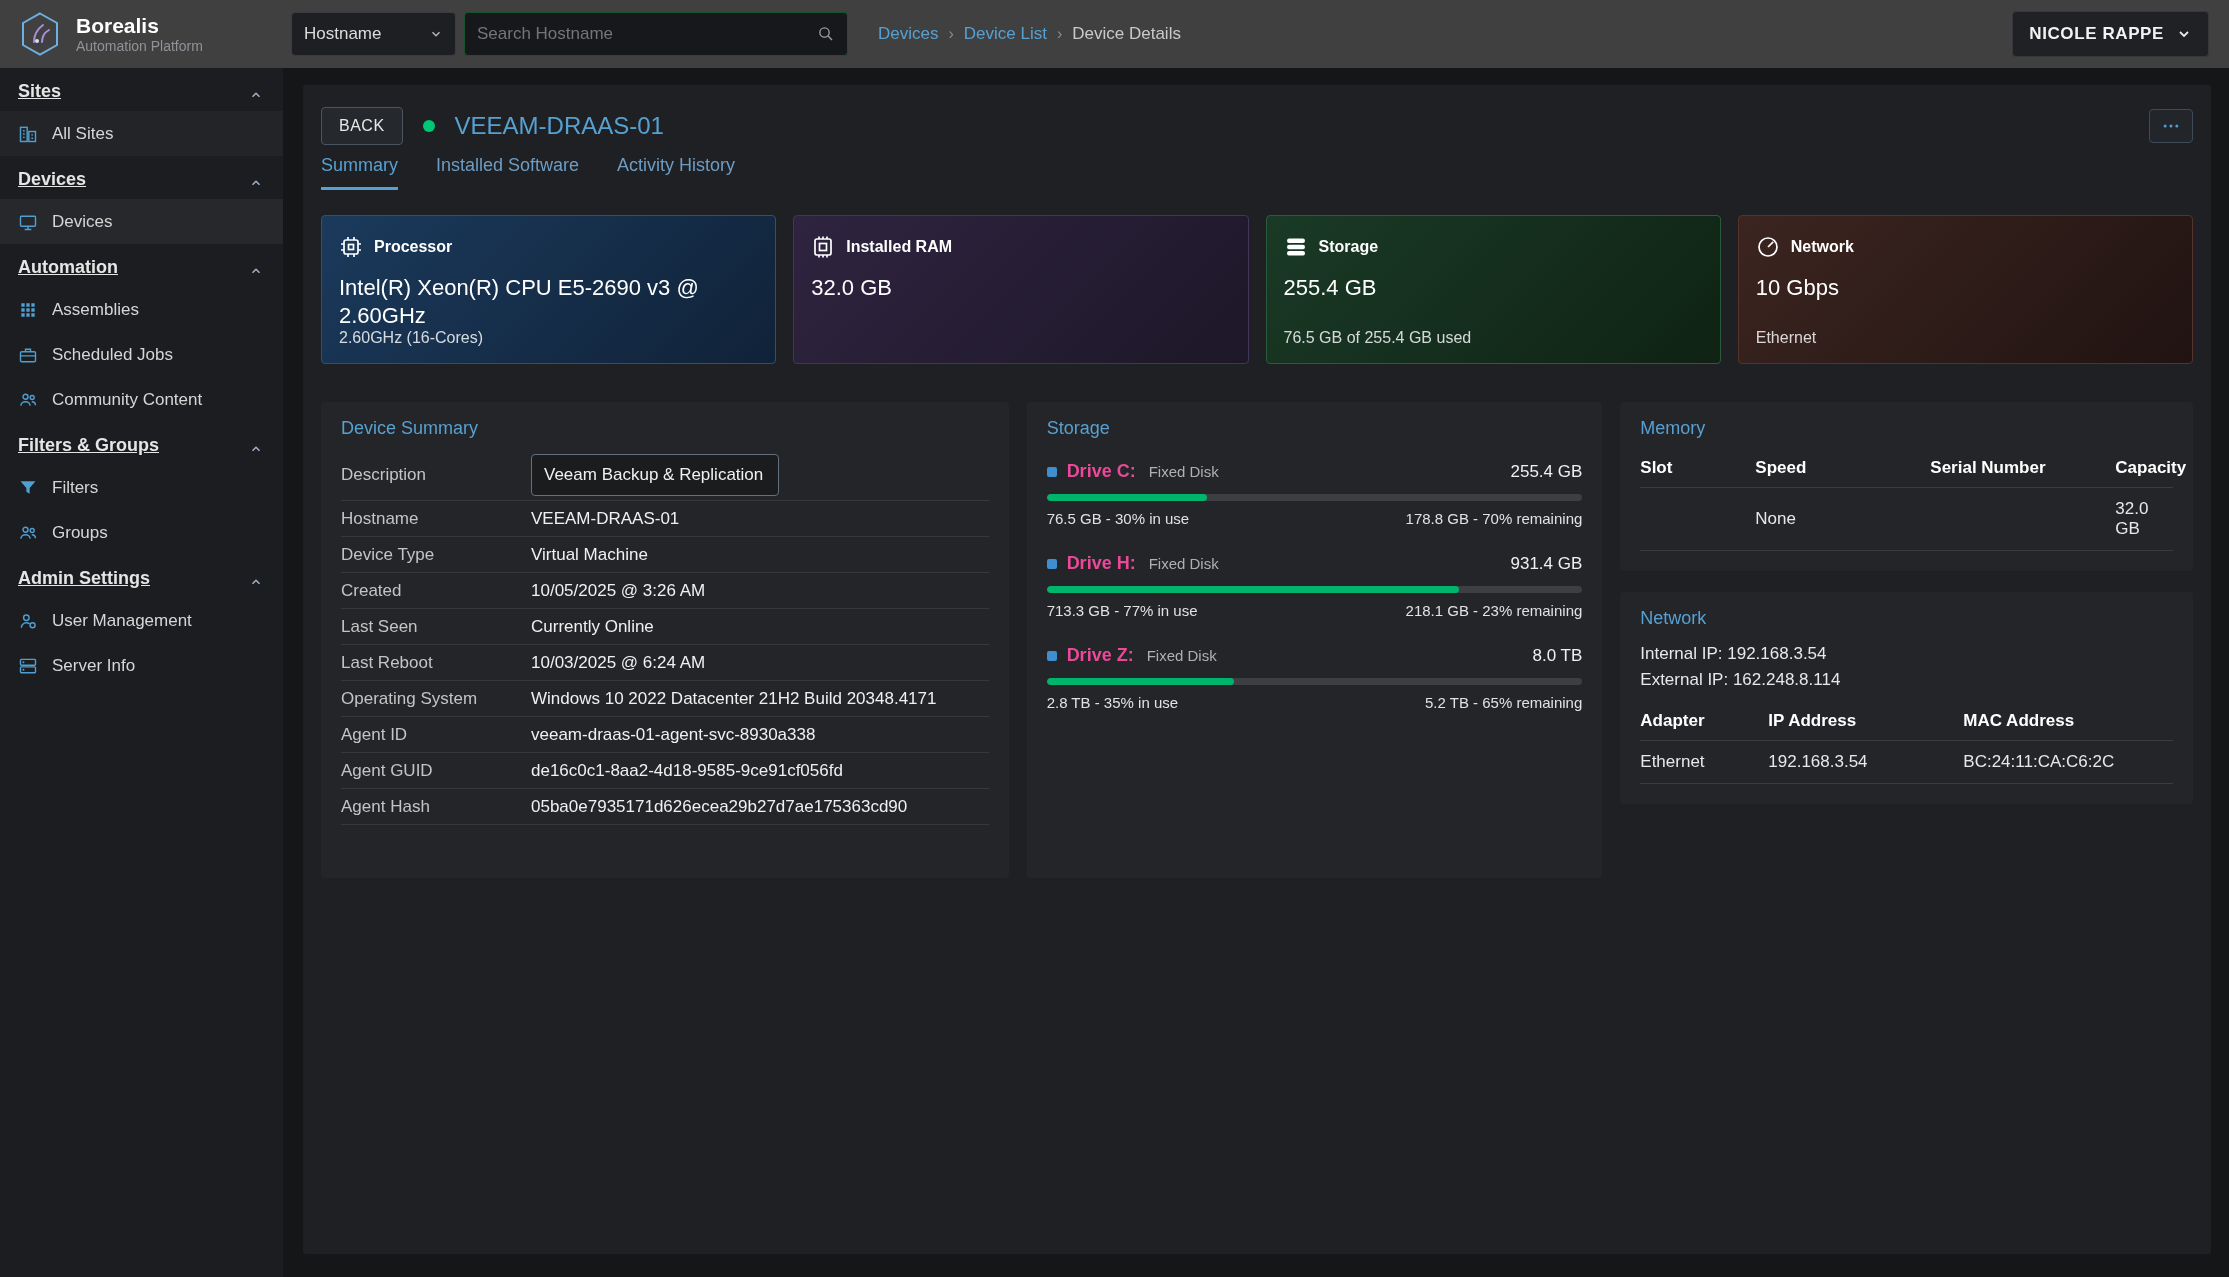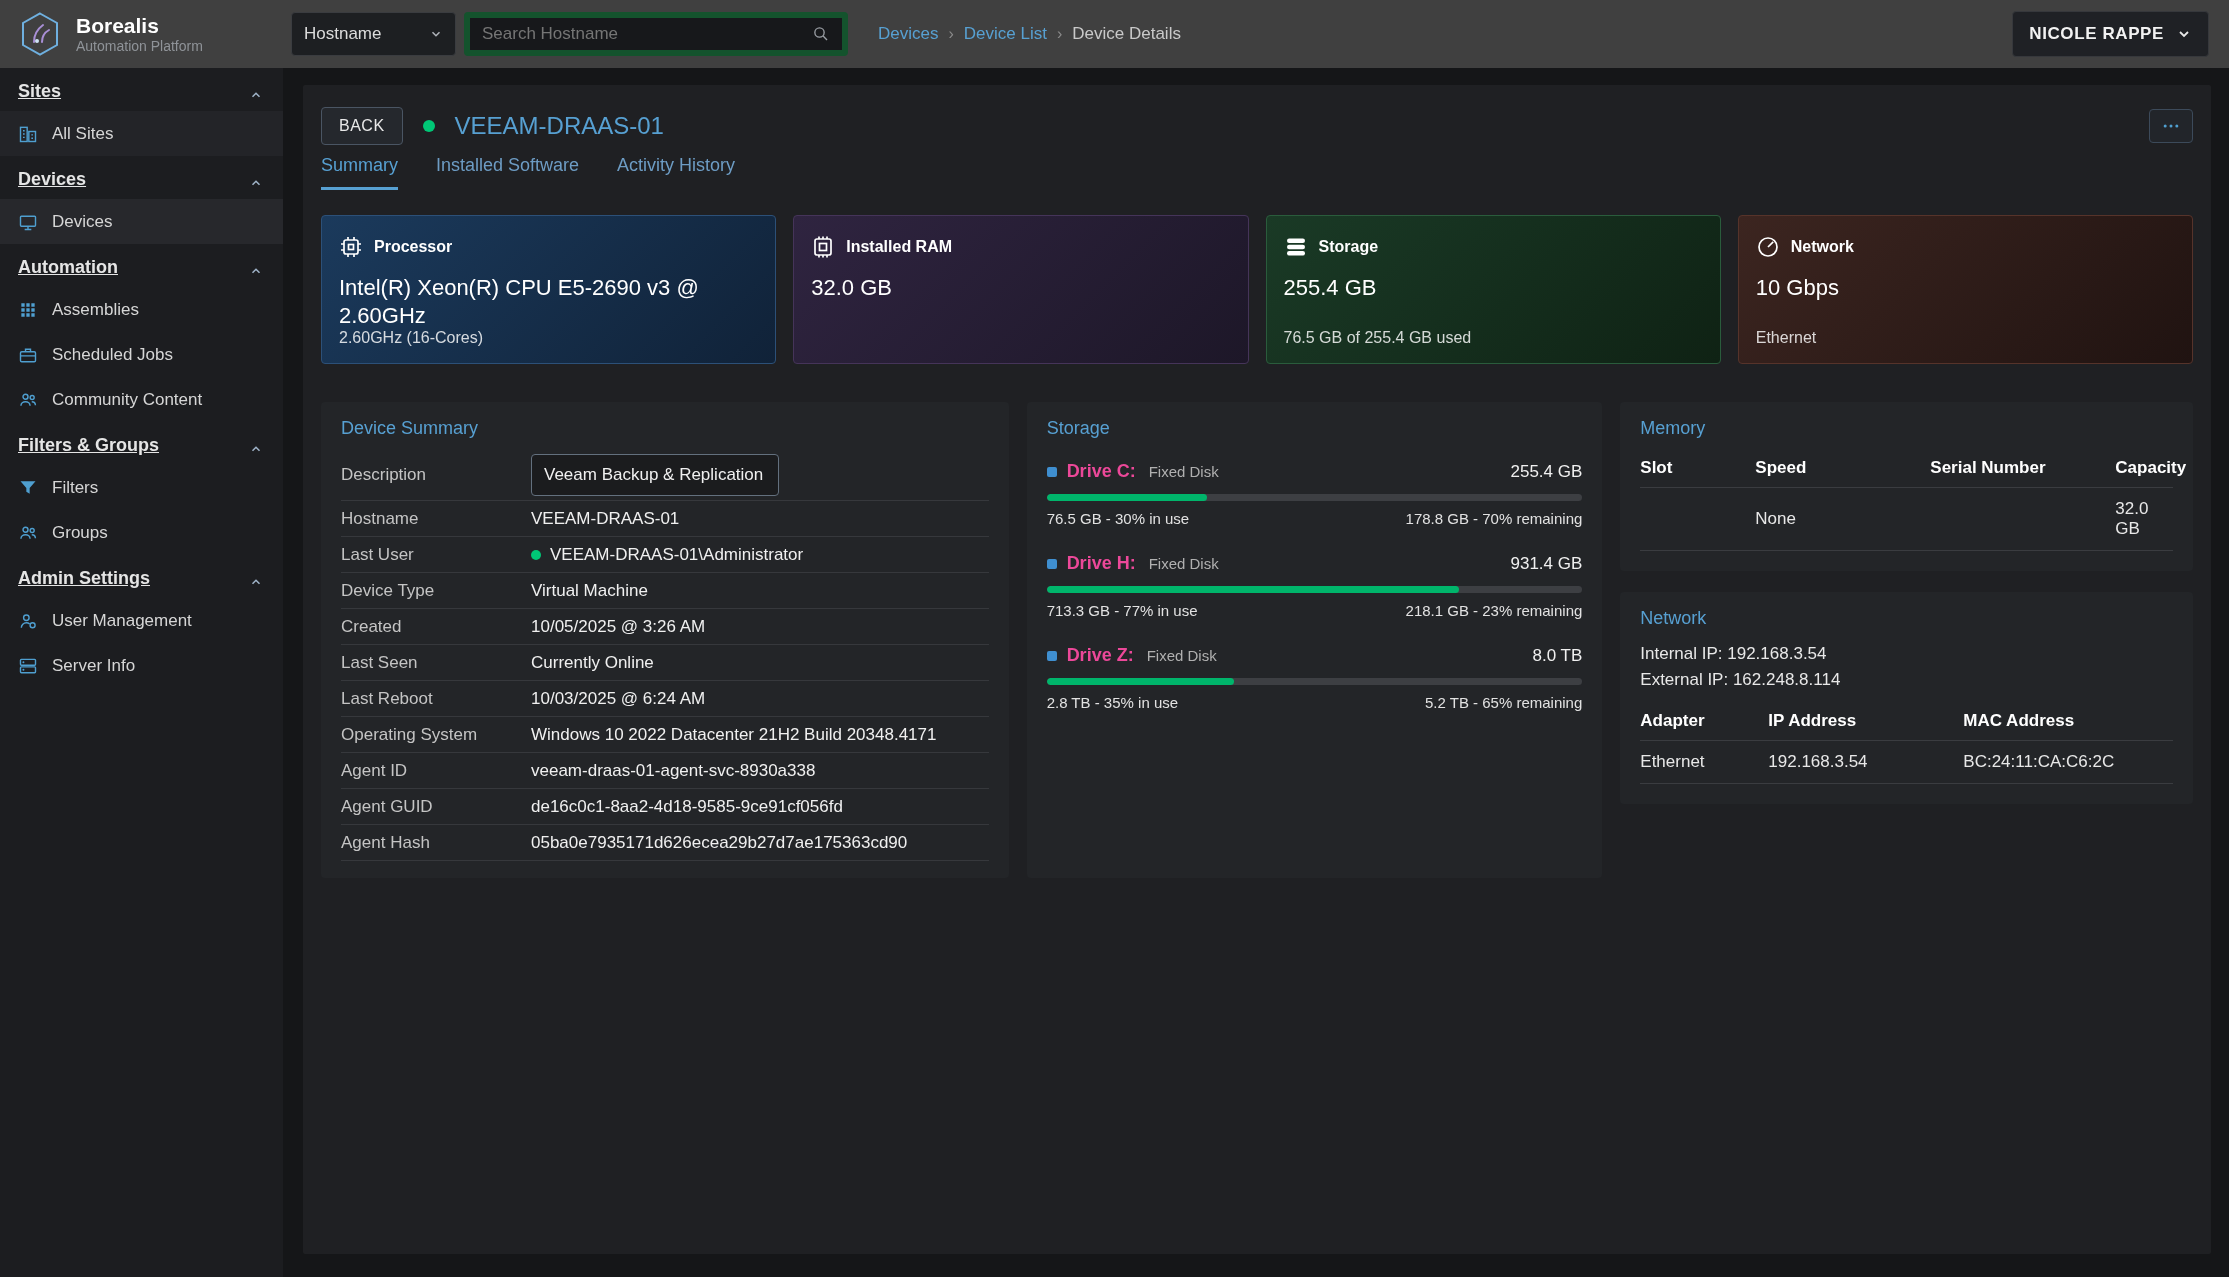--- a/index.html
+++ b/index.html
@@ -24,21 +24,21 @@
   .brand-name { font-size:21px; font-weight:bold; color:#ffffff; }
   .brand-sub { font-size:14px; color:#8f9398; }
 
   .host-select {
     margin-left:8px; width:165px; height:44px; background:#1d1f22;
     border:1px solid #3a3c40; border-radius:4px; display:flex; align-items:center;
     justify-content:space-between; padding:0 12px; font-size:17px; color:#dcdcdc; cursor:pointer;
   }
   .search-box {
     margin-left:8px; width:384px; height:44px; background:#17181b;
-    border:6px solid #14532d; border-radius:4px; display:flex; align-items:center; padding:6px 12px;
+    border:1px solid #14532d; border-radius:4px; display:flex; align-items:center; padding:6px 12px;
   }
   .search-box input {
     flex:1; background:transparent; border:none; outline:none; color:#dddddd;
     font-size:17px; font-family:"Liberation Sans", sans-serif;
   }
   .breadcrumb { margin-left:30px; display:flex; gap:10px; align-items:center; font-size:17px; }
   .crumb-link { color:#57a0d2; cursor:pointer; }
   .crumb-sep { color:#8a8a8a; font-size:16px; }
   .crumb-current { color:#c9c9c9; }
 
@@ -380,27 +380,20 @@
         <div class="panel-title">Device Summary</div>
 
         <div class="kv-row tall">
           <span class="kv-label">Description</span>
           <input class="desc-input" type="text" value="Veeam Backup &amp; Replication" style="">
         </div>
 
         <div class="kv-row">
           <span class="kv-label">Hostname</span>
           <span class="kv-value">VEEAM-DRAAS-01</span>
-        </div>
-        <div class="kv-row">
-          <span class="kv-label">Last User</span>
-          <span class="kv-value">
-            <span class="dot sm"></span>
-            <span>VEEAM-DRAAS-01\Administrator</span>
-          </span>
         </div>
         <div class="kv-row">
           <span class="kv-label">Device Type</span>
           <span class="kv-value">Virtual Machine</span>
         </div>
         <div class="kv-row">
           <span class="kv-label">Created</span>
           <span class="kv-value">10/05/2025 @ 3:26 AM</span>
         </div>
         <div class="kv-row">

